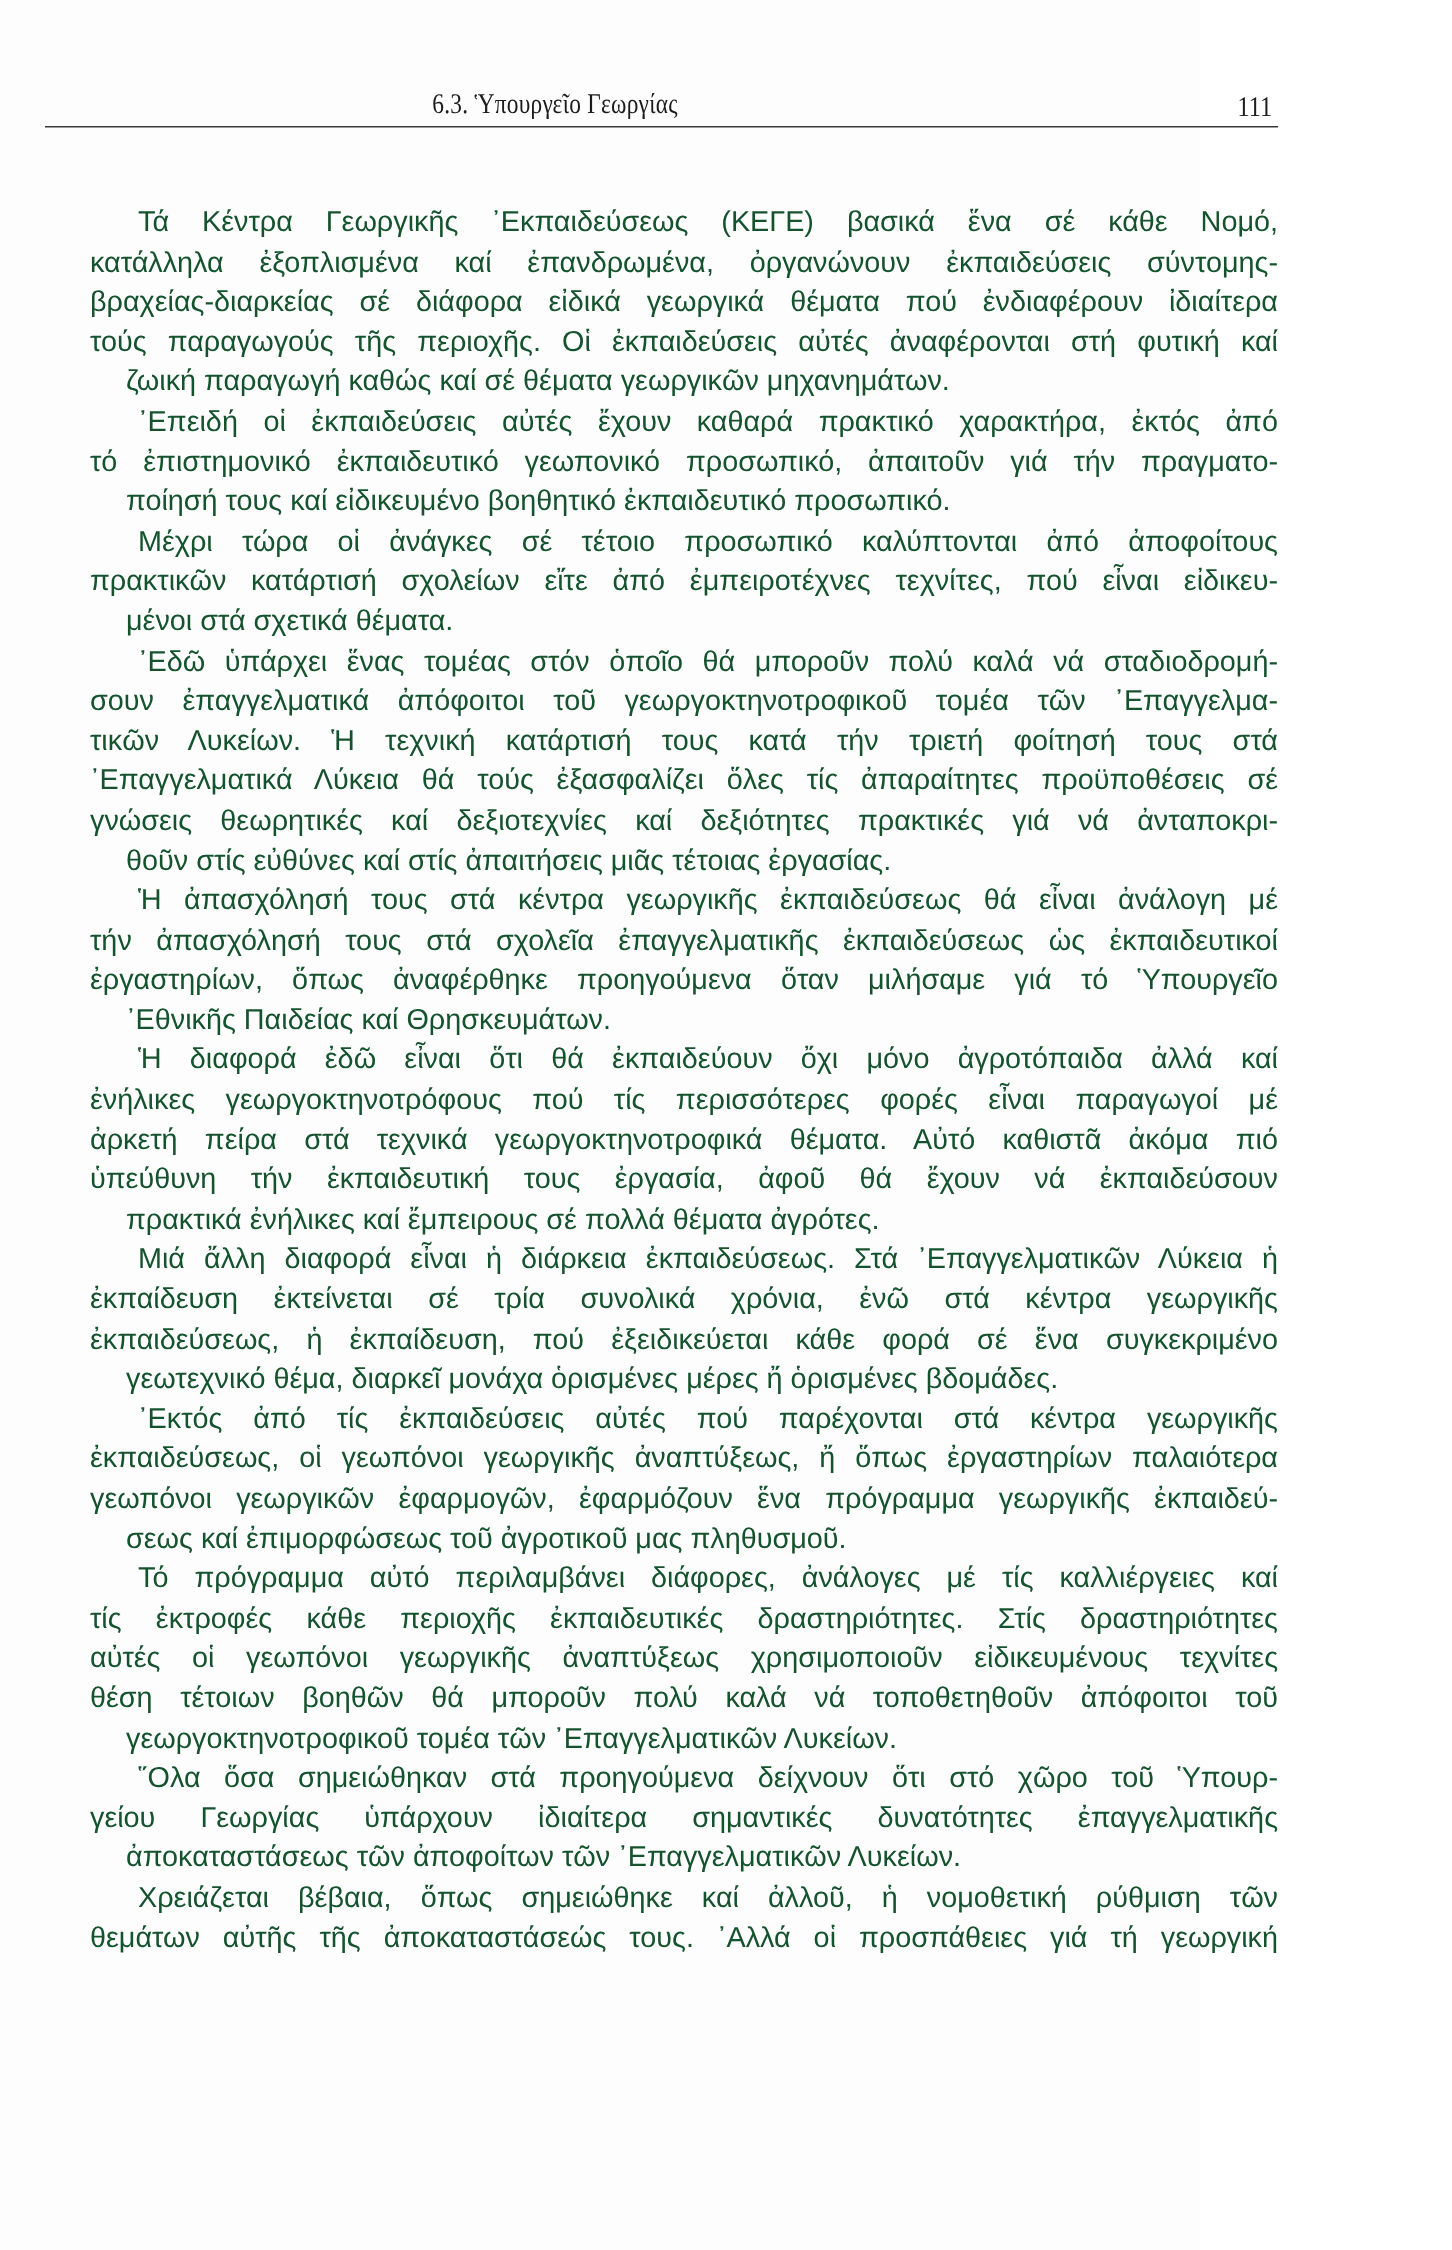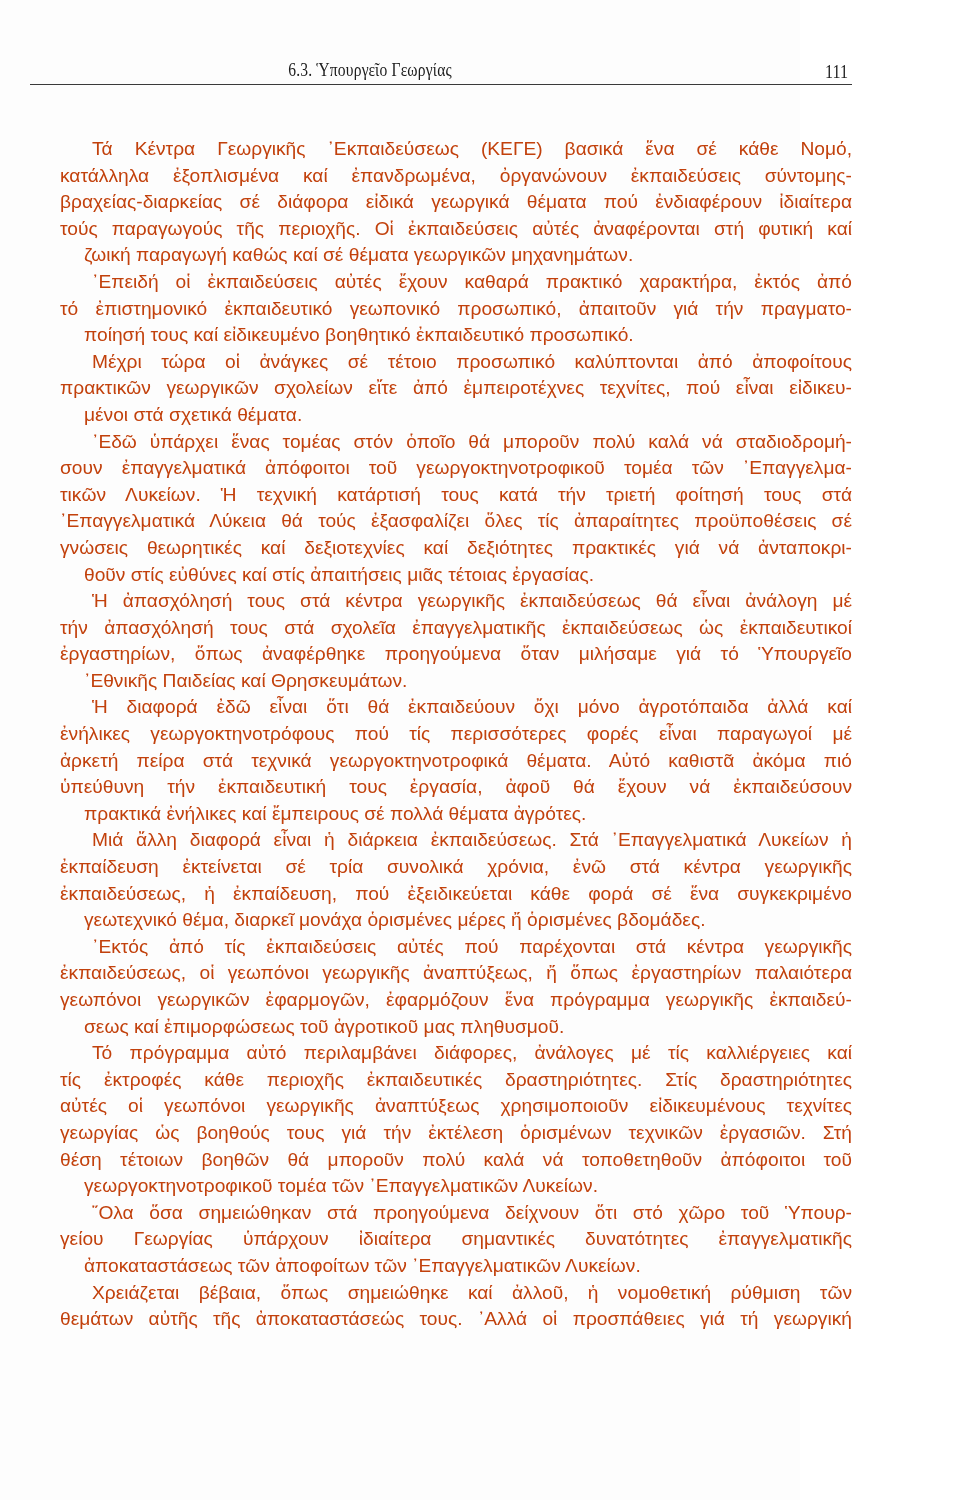--- a/index.html
+++ b/index.html
@@ -49,21 +49,21 @@
       transform-origin: 100% 50%;
     }
     .body-text {
       position: absolute;
       left: 60px;
       top: 136px;
       width: 792px;
       font-family: "Liberation Sans", "DejaVu Sans", sans-serif;
       font-size: 19.2px;
       line-height: 26.6px;
-      color: #c2410c;
+      color: #14532d;
     }
     .line {
       display: block;
       text-align: justify;
       text-align-last: justify;
       white-space: nowrap;
       overflow: visible;
       height: 26.6px;
     }
     .line.last {
@@ -92,21 +92,21 @@
         <span class="line">τούς παραγωγούς τῆς περιοχῆς. Οἱ ἐκπαιδεύσεις αὐτές ἀναφέρονται στή φυτική καί</span>
         <span class="line last">ζωική παραγωγή καθώς καί σέ θέματα γεωργικῶν μηχανημάτων.</span>
       </div>
       <div>
         <span class="line first">᾿Επειδή οἱ ἐκπαιδεύσεις αὐτές ἔχουν καθαρά πρακτικό χαρακτήρα, ἐκτός ἀπό</span>
         <span class="line">τό ἐπιστημονικό ἐκπαιδευτικό γεωπονικό προσωπικό, ἀπαιτοῦν γιά τήν πραγματο-</span>
         <span class="line last">ποίησή τους καί εἰδικευμένο βοηθητικό ἐκπαιδευτικό προσωπικό.</span>
       </div>
       <div>
         <span class="line first">Μέχρι τώρα οἱ ἀνάγκες σέ τέτοιο προσωπικό καλύπτονται ἀπό ἀποφοίτους</span>
-        <span class="line">πρακτικῶν γεωργικῶν σχολείων εἴτε ἀπό ἐμπειροτέχνες τεχνίτες, πού εἶναι εἰδικευ-</span>
+        <span class="line">πρακτικῶν κατάρτισή σχολείων εἴτε ἀπό ἐμπειροτέχνες τεχνίτες, πού εἶναι εἰδικευ-</span>
         <span class="line last">μένοι στά σχετικά θέματα.</span>
       </div>
       <div>
         <span class="line first">᾿Εδῶ ὑπάρχει ἕνας τομέας στόν ὁποῖο θά μποροῦν πολύ καλά νά σταδιοδρομή-</span>
         <span class="line">σουν ἐπαγγελματικά ἀπόφοιτοι τοῦ γεωργοκτηνοτροφικοῦ τομέα τῶν ᾿Επαγγελμα-</span>
         <span class="line">τικῶν Λυκείων. Ἡ τεχνική κατάρτισή τους κατά τήν τριετή φοίτησή τους στά</span>
         <span class="line">᾿Επαγγελματικά Λύκεια θά τούς ἐξασφαλίζει ὅλες τίς ἀπαραίτητες προϋποθέσεις σέ</span>
         <span class="line">γνώσεις θεωρητικές καί δεξιοτεχνίες καί δεξιότητες πρακτικές γιά νά ἀνταποκρι-</span>
         <span class="line last">θοῦν στίς εὐθύνες καί στίς ἀπαιτήσεις μιᾶς τέτοιας ἐργασίας.</span>
       </div>
@@ -117,36 +117,35 @@
         <span class="line last">᾿Εθνικῆς Παιδείας καί Θρησκευμάτων.</span>
       </div>
       <div>
         <span class="line first">Ἡ διαφορά ἐδῶ εἶναι ὅτι θά ἐκπαιδεύουν ὄχι μόνο ἀγροτόπαιδα ἀλλά καί</span>
         <span class="line">ἐνήλικες γεωργοκτηνοτρόφους πού τίς περισσότερες φορές εἶναι παραγωγοί μέ</span>
         <span class="line">ἀρκετή πείρα στά τεχνικά γεωργοκτηνοτροφικά θέματα. Αὐτό καθιστᾶ ἀκόμα πιό</span>
         <span class="line">ὑπεύθυνη τήν ἐκπαιδευτική τους ἐργασία, ἀφοῦ θά ἔχουν νά ἐκπαιδεύσουν</span>
         <span class="line last">πρακτικά ἐνήλικες καί ἔμπειρους σέ πολλά θέματα ἀγρότες.</span>
       </div>
       <div>
-        <span class="line first">Μιά ἄλλη διαφορά εἶναι ἡ διάρκεια ἐκπαιδεύσεως. Στά ᾿Επαγγελματικά Λυκείων ἡ</span>
+        <span class="line first">Μιά ἄλλη διαφορά εἶναι ἡ διάρκεια ἐκπαιδεύσεως. Στά ᾿Επαγγελματικῶν Λύκεια ἡ</span>
         <span class="line">ἐκπαίδευση ἐκτείνεται σέ τρία συνολικά χρόνια, ἐνῶ στά κέντρα γεωργικῆς</span>
         <span class="line">ἐκπαιδεύσεως, ἡ ἐκπαίδευση, πού ἐξειδικεύεται κάθε φορά σέ ἕνα συγκεκριμένο</span>
         <span class="line last">γεωτεχνικό θέμα, διαρκεῖ μονάχα ὁρισμένες μέρες ἤ ὁρισμένες βδομάδες.</span>
       </div>
       <div>
         <span class="line first">᾿Εκτός ἀπό τίς ἐκπαιδεύσεις αὐτές πού παρέχονται στά κέντρα γεωργικῆς</span>
         <span class="line">ἐκπαιδεύσεως, οἱ γεωπόνοι γεωργικῆς ἀναπτύξεως, ἤ ὅπως ἐργαστηρίων παλαιότερα</span>
         <span class="line">γεωπόνοι γεωργικῶν ἐφαρμογῶν, ἐφαρμόζουν ἕνα πρόγραμμα γεωργικῆς ἐκπαιδεύ-</span>
         <span class="line last">σεως καί ἐπιμορφώσεως τοῦ ἀγροτικοῦ μας πληθυσμοῦ.</span>
       </div>
       <div>
         <span class="line first">Τό πρόγραμμα αὐτό περιλαμβάνει διάφορες, ἀνάλογες μέ τίς καλλιέργειες καί</span>
         <span class="line">τίς ἐκτροφές κάθε περιοχῆς ἐκπαιδευτικές δραστηριότητες. Στίς δραστηριότητες</span>
         <span class="line">αὐτές οἱ γεωπόνοι γεωργικῆς ἀναπτύξεως χρησιμοποιοῦν εἰδικευμένους τεχνίτες</span>
-        <span class="line">γεωργίας ὡς βοηθούς τους γιά τήν ἐκτέλεση ὁρισμένων τεχνικῶν ἐργασιῶν. Στή</span>
         <span class="line">θέση τέτοιων βοηθῶν θά μποροῦν πολύ καλά νά τοποθετηθοῦν ἀπόφοιτοι τοῦ</span>
         <span class="line last">γεωργοκτηνοτροφικοῦ τομέα τῶν ᾿Επαγγελματικῶν Λυκείων.</span>
       </div>
       <div>
         <span class="line first">῞Ολα ὅσα σημειώθηκαν στά προηγούμενα δείχνουν ὅτι στό χῶρο τοῦ Ὑπουρ-</span>
         <span class="line">γείου Γεωργίας ὑπάρχουν ἰδιαίτερα σημαντικές δυνατότητες ἐπαγγελματικῆς</span>
         <span class="line last">ἀποκαταστάσεως τῶν ἀποφοίτων τῶν ᾿Επαγγελματικῶν Λυκείων.</span>
       </div>
       <div>
         <span class="line first">Χρειάζεται βέβαια, ὅπως σημειώθηκε καί ἀλλοῦ, ἡ νομοθετική ρύθμιση τῶν</span>

